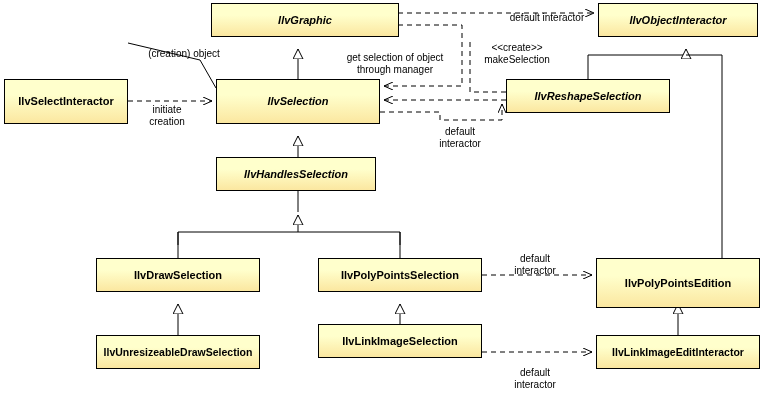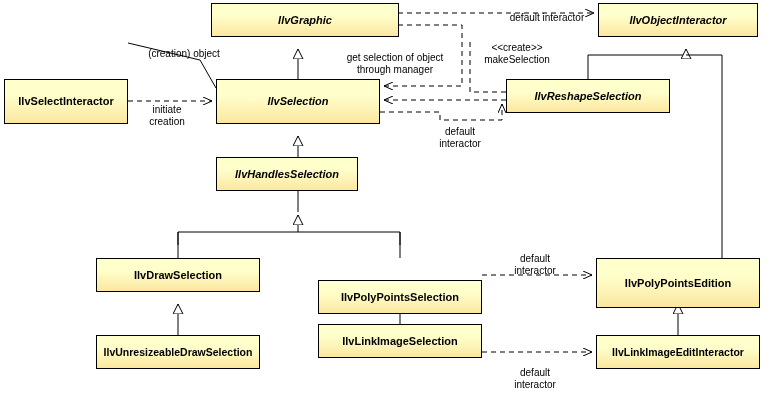--- a/index.html
+++ b/index.html
@@ -114,23 +114,23 @@
     <path d="M482,275 L592,275" fill="none" stroke="#000000" stroke-width="1" stroke-dasharray="5,4" marker-end="url(#open-arrow)"></path>
      IlvLinkImageEditInteractor --&gt;
     <path d="M482,352 L592,352" fill="none" stroke="#000000" stroke-width="1" stroke-dasharray="5,4" marker-end="url(#open-arrow)"></path>
   </svg>
 
   <div class="node italic" style="left:211px;top:3px;width:188px;height:34px;">IlvGraphic</div>
   <div class="node italic" style="left:598px;top:3px;width:160px;height:34px;">IlvObjectInteractor</div>
   <div class="node" style="left:4px;top:79px;width:124px;height:45px;">IlvSelectInteractor</div>
   <div class="node italic" style="left:216px;top:79px;width:164px;height:45px;">IlvSelection</div>
   <div class="node" style="left:506px;top:79px;width:164px;height:34px;font-style:italic;">IlvReshapeSelection</div>
-  <div class="node italic" style="left:216px;top:157px;width:142px;height:34px;">IlvHandlesSelection</div>
+  <div class="node italic" style="left:216px;top:157px;width:160px;height:34px;">IlvHandlesSelection</div>
   <div class="node" style="left:96px;top:258px;width:164px;height:34px;">IlvDrawSelection</div>
-  <div class="node" style="left:318px;top:258px;width:164px;height:34px;margin-top:22px;">IlvPolyPointsSelection</div>
+  <div class="node" style="left:318px;top:258px;width:164px;height:34px;">IlvPolyPointsSelection</div>
   <div class="node" style="left:596px;top:258px;width:164px;height:50px;">IlvPolyPointsEdition</div>
   <div class="node" style="left:96px;top:335px;width:164px;height:34px;font-size:10.5px;">IlvUnresizeableDrawSelection</div>
   <div class="node" style="left:318px;top:324px;width:164px;height:34px;">IlvLinkImageSelection</div>
   <div class="node" style="left:596px;top:335px;width:164px;height:34px;font-size:10.5px;">IlvLinkImageEditInteractor</div>
 
   <div class="edge-label" style="left:497px;top:12px;width:100px;">default interactor</div>
   <div class="edge-label" style="left:138px;top:48px;width:92px;">(creation) object</div>
   <div class="edge-label" style="left:472px;top:42px;width:90px;">&lt;&lt;create&gt;&gt;<br>makeSelection</div>
   <div class="edge-label" style="left:330px;top:52px;width:130px;">get selection of object<br>through manager</div>
   <div class="edge-label" style="left:140px;top:104px;width:54px;">initiate<br>creation</div>

